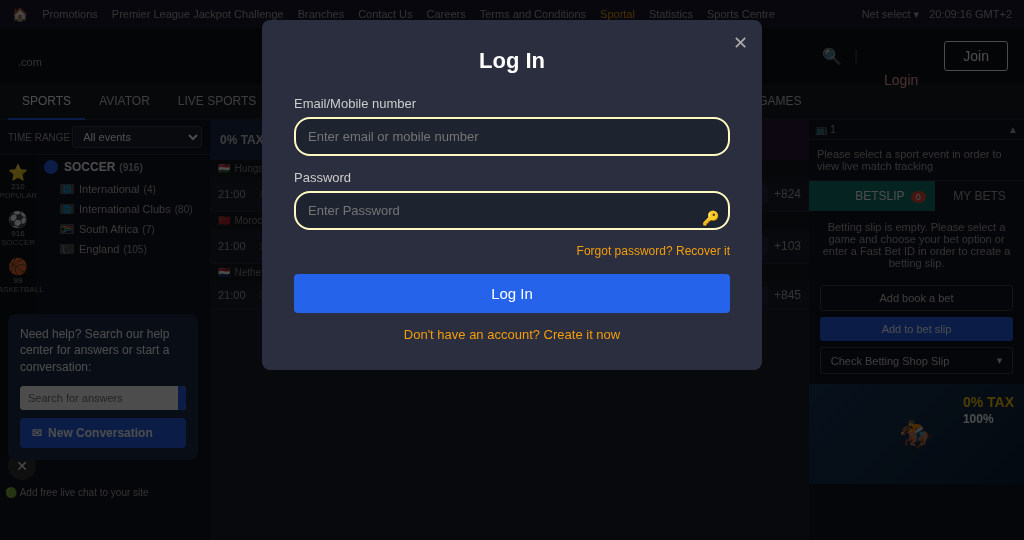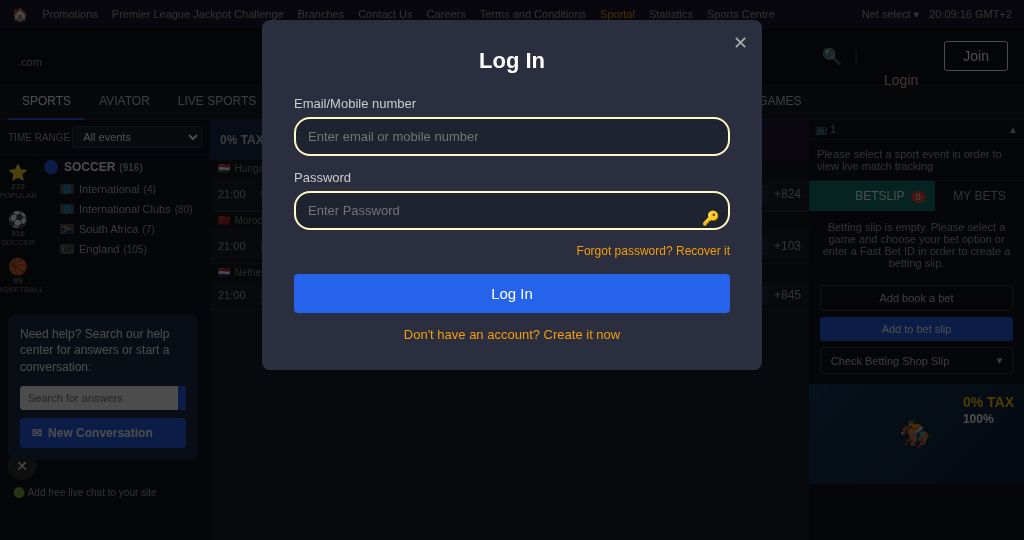--- a/index.html
+++ b/index.html
@@ -178,21 +178,21 @@
       cursor: pointer;
       font-size: 14px;
       display: flex;
       align-items: center;
       justify-content: center;
     }
 
     .live-chat-notice {
       position: absolute;
       bottom: 42px;
-      left: 13px;
+      left: 5px;
       font-size: 10px;
       color: #aaa;
       width: 190px;
     }
 
     
     .main-area {
       flex: 1;
       background: #1a1e2a;
       overflow: hidden;

